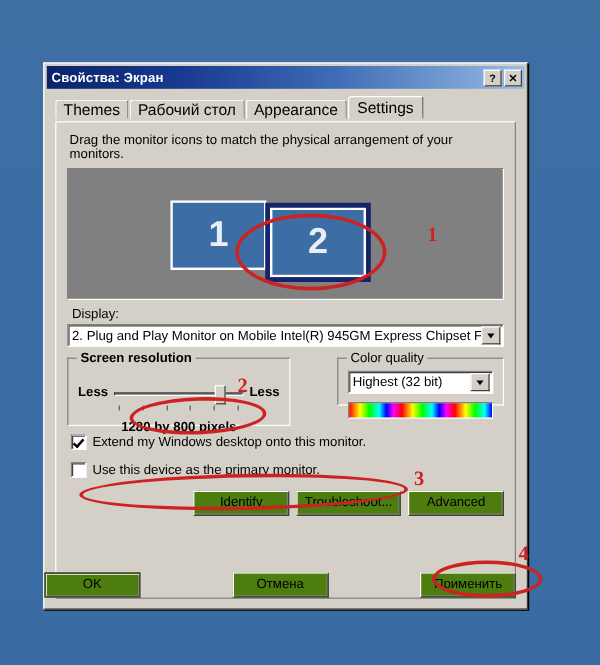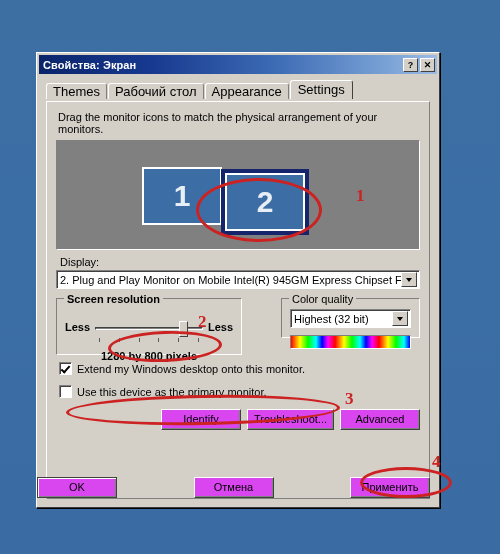--- a/index.html
+++ b/index.html
@@ -334,21 +334,21 @@
     gap: 6px;
     margin-top: 11px;
   }
   .btn {
     min-width: 80px;
     height: 21px;
     line-height: 19px;
     text-align: center;
     font-size: 11px;
     color: #000;
-    background: #d946ef;
+    background: #4d7c0f;
     border: 1px solid #ffffff;
     border-right-color: #404040;
     border-bottom-color: #404040;
     box-shadow: inset -1px -1px 0 #808080;
     box-sizing: border-box;
     cursor: default;
     padding: 0 6px;
   }
   .btn.default {
     border: 1px solid #404040;

